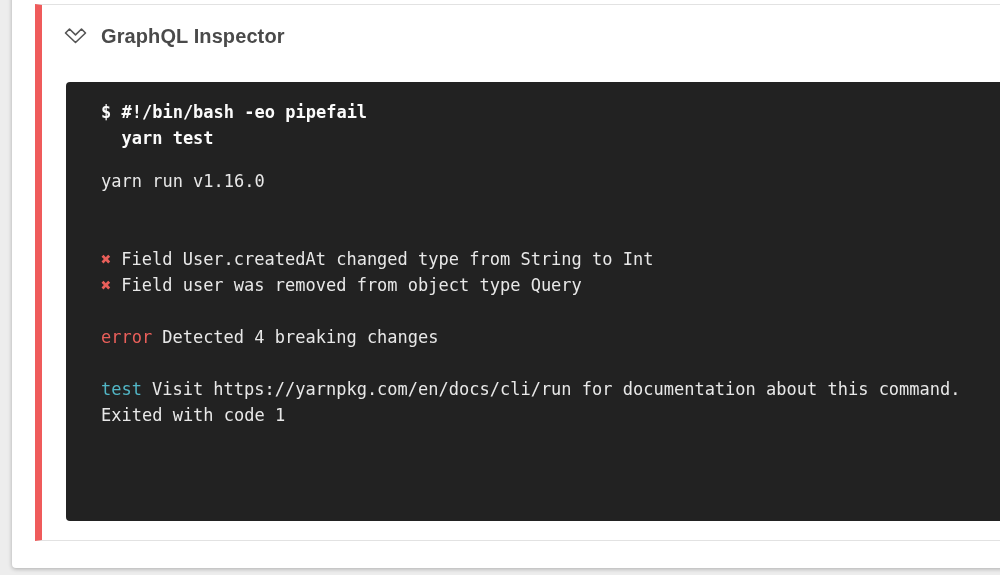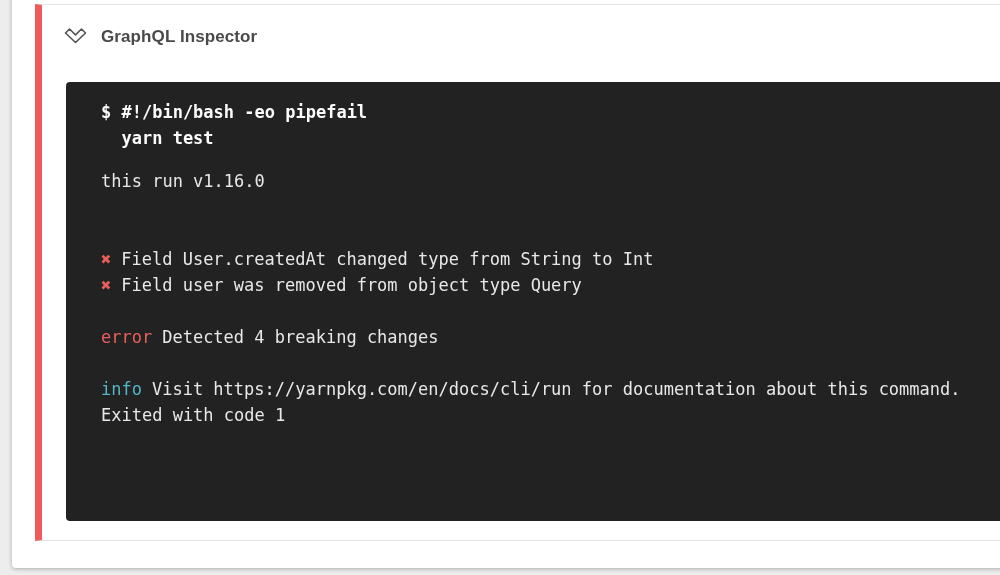--- a/index.html
+++ b/index.html
@@ -30,21 +30,21 @@
   .step-header {
     display:flex;
     align-items:center;
     padding:20px 0 0 21px;
     cursor:pointer;
   }
   .chev-icon { width:25px; height:23px; flex:0 0 auto; }
   .chev-icon svg { display:block; }
   .step-title {
     margin-left:13px;
-    font-size:17px;
+    font-size:20px;
     font-weight:bold;
     color:#4a4a4a;
     letter-spacing:.1px;
   }
   .terminal {
     position:absolute;
     left:24px; top:77px; right:0;
     height:439px;
     background:#222222;
     border-radius:4px 0 0 4px;
@@ -78,27 +78,27 @@
     </div>
 
     <div class="terminal">
 
       <div class="cmd">
         <div class="line">$ #!/bin/bash -eo pipefail</div>
         <div class="line">  yarn test</div>
       </div>
 
       <div class="out">
-        <div class="line">this run v1.16.0</div>
+        <div class="line">yarn run v1.16.0</div>
         <div class="line"></div>
         <div class="line"></div>
         <div class="line"><span class="red label">✖</span><span>Field User.createdAt changed type from String to Int</span></div>
         <div class="line"><span class="red label">✖</span><span>Field user was removed from object type Query</span></div>
         <div class="line"></div>
         <div class="line"><span class="red label">error</span><span>Detected 4 breaking changes</span></div>
         <div class="line"></div>
-        <div class="line"><span class="cyan label">info</span><span>Visit https://yarnpkg.com/en/docs/cli/run for documentation about this command.</span></div>
+        <div class="line"><span class="cyan label">test</span><span>Visit https://yarnpkg.com/en/docs/cli/run for documentation about this command.</span></div>
         <div class="line">Exited with code 1</div>
       </div>
 
     </div>
   </div>
 </div>
 
 </body></html>

